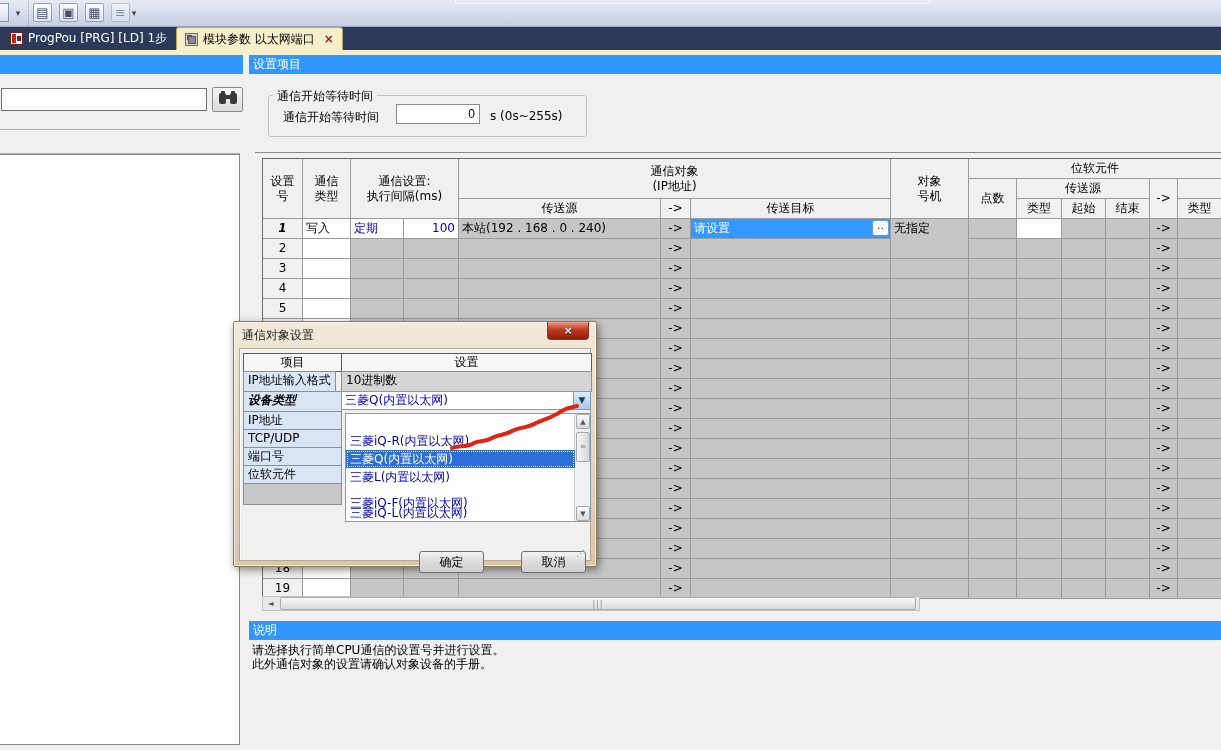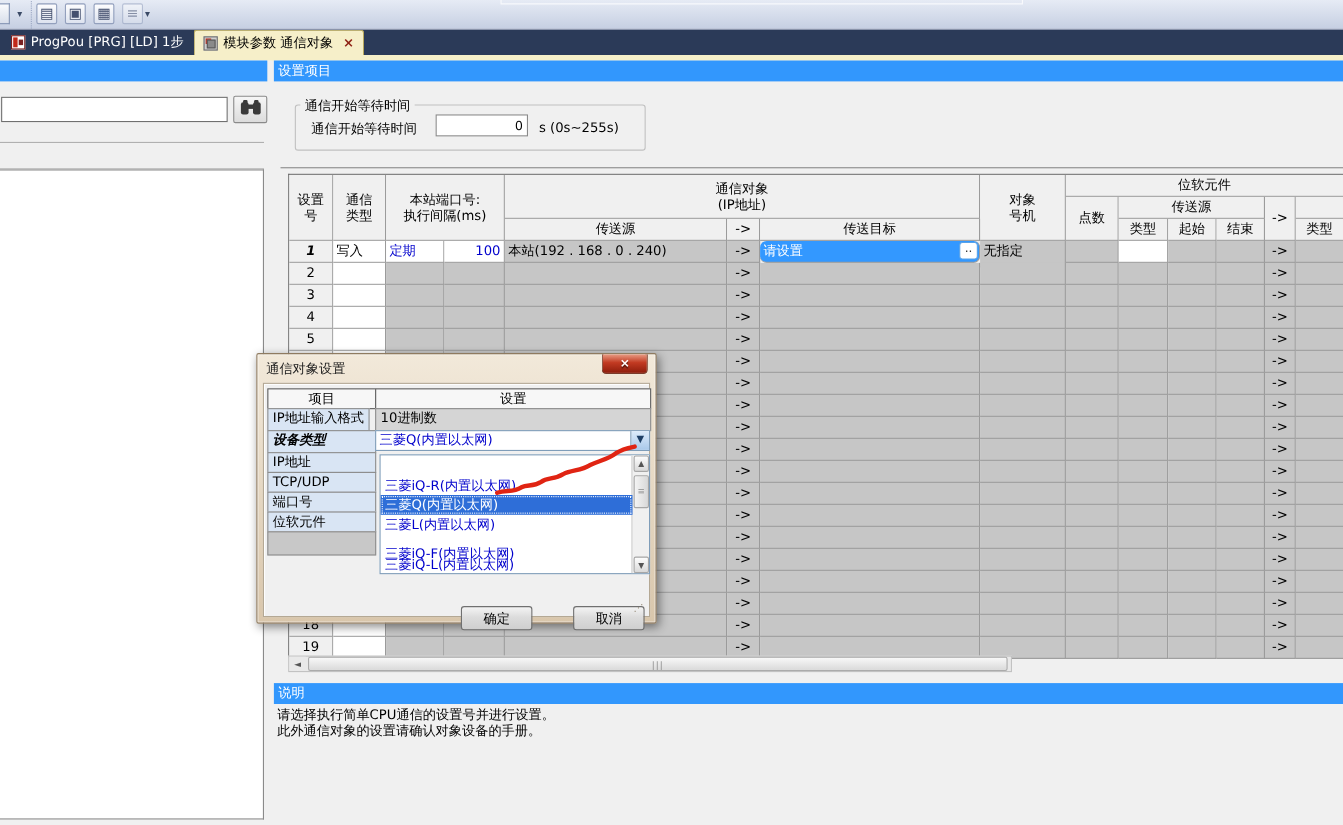--- a/index.html
+++ b/index.html
@@ -76,21 +76,21 @@
     overflow:hidden; font-size:12px; }
   .hcell { background:#f0f0f0; display:flex; align-items:center; justify-content:center;
     text-align:center; white-space:pre-line; line-height:1.25; }
   .dcell { background:#c6c6c6; line-height:19px; padding:0 3px; white-space:nowrap; }
   .dcell.c-light { background:#f0f0f0; text-align:center; padding:0; }
   .dcell.c-white { background:#fff; }
   .dcell.c-arrow { text-align:center; padding:0; }
   .dcell.c-num { text-align:right; }
   .dcell.blue-text { color:var(--link-blue); }
   .dcell.row1-no { font-style:italic; font-weight:bold; }
-  .dcell.sel { background:var(--selection-blue); color:#fff;border-radius:6px; }
+  .dcell.sel { background:var(--selection-blue); color:#fff; }
   .dots-btn { position:absolute; right:1px; top:1px; width:17px; height:16px; background:#fff;
     border:1px solid #59a2e8; border-radius:3px; line-height:10px; text-align:center; color:#333; font-size:11px; }
   .hscroll { position:absolute; left:262px; top:596px; width:658px; height:15px; background:#e9e9e9;
     border:1px solid #c2c2c2; }
   .hs-left { position:absolute; left:0; top:0; width:15px; height:13px; background:#e9e9e9;
     color:#555; font-size:8px; line-height:13px; text-align:center; }
   .hs-thumb { position:absolute; left:17px; top:0; width:636px; height:13px;
     background:linear-gradient(#f8f8f8,#dadada); border:1px solid #ababab; border-radius:2px; }
   .hs-grip { position:absolute; left:50%; top:3px; width:14px; height:7px; margin-left:-7px;
     color:#8a8a8a; font-size:8px; line-height:7px; letter-spacing:1px; text-align:center; }
@@ -161,21 +161,21 @@
     </div>
 
   <div class="tabbar">
     <div class="tab inactive">
       <span class="icon-prog"></span>
       <span class="tab-label">ProgPou [PRG] [LD] 1步</span>
       <span class="tab-close">×</span>
     </div>
     <div class="tab active">
       <span class="icon-module"></span>
-      <span class="tab-label">模块参数 通信对象</span>
+      <span class="tab-label">模块参数 以太网端口</span>
       <span class="tab-close">×</span>
     </div>
   </div>
   <div class="cream-strip"></div>
 
   <div class="left-panel-bg"></div>
   <div class="blue-bar" style="left:0;top:55px;width:243px;"></div>
   <input class="search-input" value="" style="">
   <button class="find-btn">
     <svg width="20" height="14" viewBox="0 0 20 14">
@@ -199,21 +199,21 @@
   <div class="wait-label abs">通信开始等待时间</div>
   <input class="wait-input" value="0" style="">
   <div class="wait-unit abs">s (0s~255s)</div>
 
   <div class="viewport"></div>
   <div id="tbl">
       <div class="hcell" style="left: 0px; top: 0px; width: 40px; height: 60px;">设置
 号</div>
       <div class="hcell" style="left: 40px; top: 0px; width: 48px; height: 60px;">通信
 类型</div>
-      <div class="hcell" style="left: 88px; top: 0px; width: 108px; height: 60px;">本站端口号:
+      <div class="hcell" style="left: 88px; top: 0px; width: 108px; height: 60px;">通信设置:
 执行间隔(ms)</div>
       <div class="hcell" style="left: 196px; top: 0px; width: 432px; height: 40px;">通信对象
 (IP地址)</div>
       <div class="hcell" style="left: 196px; top: 40px; width: 202px; height: 20px;">传送源</div>
       <div class="hcell" style="left: 398px; top: 40px; width: 30px; height: 20px;">-&gt;</div>
       <div class="hcell" style="left: 628px; top: 0px; width: 78px; height: 60px;">对象
 号机</div>
       <div class="hcell" style="left: 428px; top: 40px; width: 200px; height: 20px;">传送目标</div>
       <div class="hcell" style="left: 706px; top: 0px; width: 253px; height: 20px;">位软元件</div>
       <div class="hcell" style="left: 706px; top: 20px; width: 48px; height: 40px;">点数</div>

